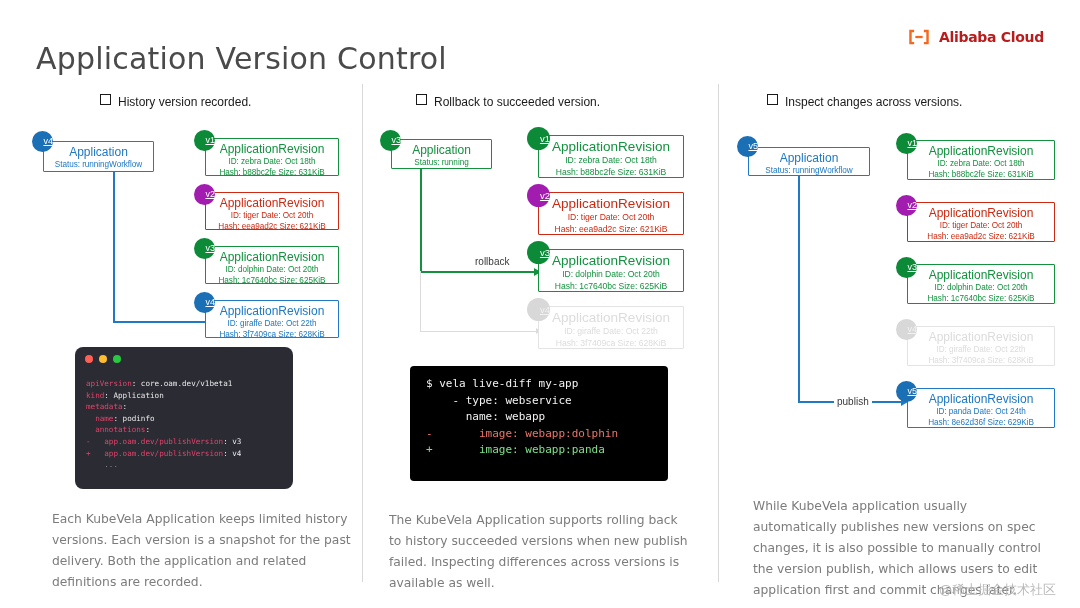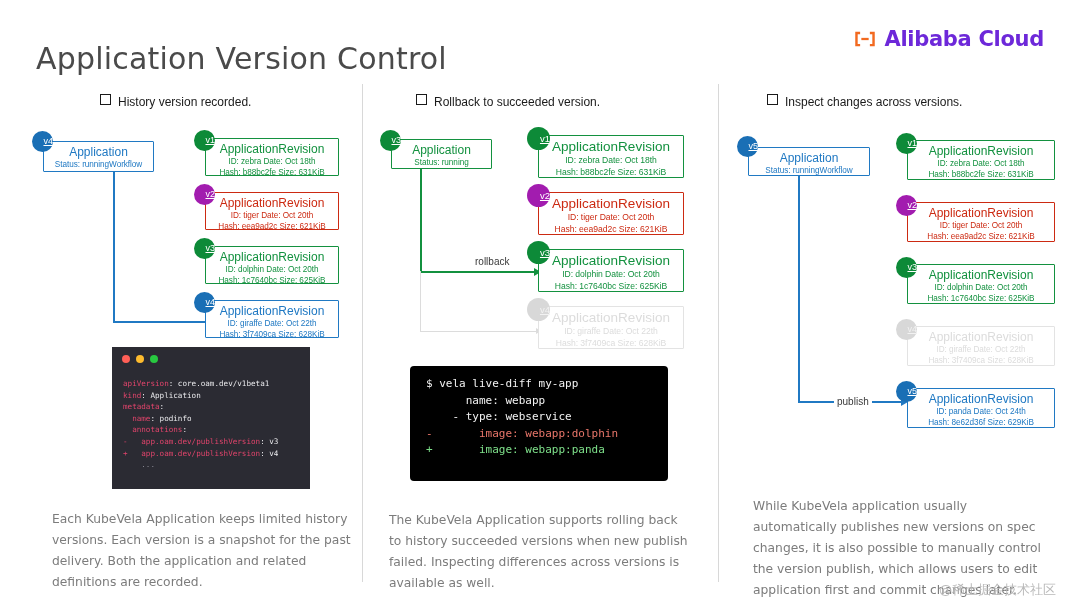--- a/index.html
+++ b/index.html
@@ -14,21 +14,21 @@
     font-family:"DejaVu Sans",sans-serif;
   }
   #brand-logo{
     position:absolute;right:36px;top:27px;
     display:flex;align-items:center;gap:7px;
   }
   #brand-logo .mark{
     display:block;width:26px;height:20px;
   }
   #brand-logo .brand-text{
-    font-size:21px;font-weight:700;color:#6d28d9;
+    font-size:14px;font-weight:700;color:#b91c1c;
     font-family:"DejaVu Sans",sans-serif;letter-spacing:-.3px;
   }
   
   .column{position:absolute;top:0;height:608px;}
   #col-1{left:0;width:362px;}
   #col-2{left:362px;width:356px;}
   #col-3{left:718px;width:362px;}
   .col-divider{
     position:absolute;top:84px;width:1px;height:498px;background:#d8d8d8;
   }
@@ -92,24 +92,23 @@
   .arrow.green{border-left-color:#13913f;}
   .arrow.fade{border-left-color:#dcdcdc;border-left-width:5px;
               border-top-width:3px;border-bottom-width:3px;}
   .wire-label{
     position:absolute;font-size:10px;color:#3a3a3a;z-index:4;
     background:#fff;padding:0 3px;
   }
 
   
   #yaml-card{
-    position:absolute;left:75px;top:347px;width:198px;height:142px;
-    background:#2b2b33;border-radius:0;overflow:hidden;
+    position:absolute;left:75px;top:347px;width:218px;height:142px;
+    background:#2b2b33;border-radius:8px;overflow:hidden;
     font-family:"DejaVu Sans Mono",monospace;
-    margin-left:37px;
   }
   #yaml-dots{position:absolute;left:10px;top:8px;display:flex;gap:6px;}
   #yaml-dots i{width:8px;height:8px;border-radius:50%;display:block;}
   #yaml-body{position:absolute;left:11px;top:31px;right:4px;}
   #yaml-body .ln{font-size:7.6px;line-height:11.6px;white-space:pre;color:#e9e9ec;}
   .k{color:#e0446b;}
   .dim{color:#8d8d96;}
 
   
   #term-card{
@@ -266,22 +265,22 @@
     <div class="n-title">ApplicationRevision</div>
     <div class="n-line">ID: giraffe Date: Oct 22th</div>
     <div class="n-line">Hash: 3f7409ca Size: 628KiB</div>
   </div>
   <div class="badge big b-fade" style="left:165px;top:298px;">v4</div>
 </div>
 
 <div id="term-card">
   <div id="term-body">
       <div class="ln"><span>$ vela live-diff my-app</span></div>
+      <div class="ln"><span>    - type: webservice</span></div>
       <div class="ln"><span>      name: webapp</span></div>
-      <div class="ln"><span>    - type: webservice</span></div>
       <div class="ln"><span class="t-red">-       image: webapp:dolphin</span></div>
       <div class="ln"><span class="t-green">+       image: webapp:panda</span></div>
     </div>
 </div>
 
 <div class="caption" id="cap-2">The KubeVela Application supports rolling back to history succeeded versions when new publish failed. Inspecting differences across versions is available as well.</div>
 
 <div class="section-head" id="head-3">
   <span class="bullet-box"></span><span>Inspect changes across versions.</span>
 </div>

